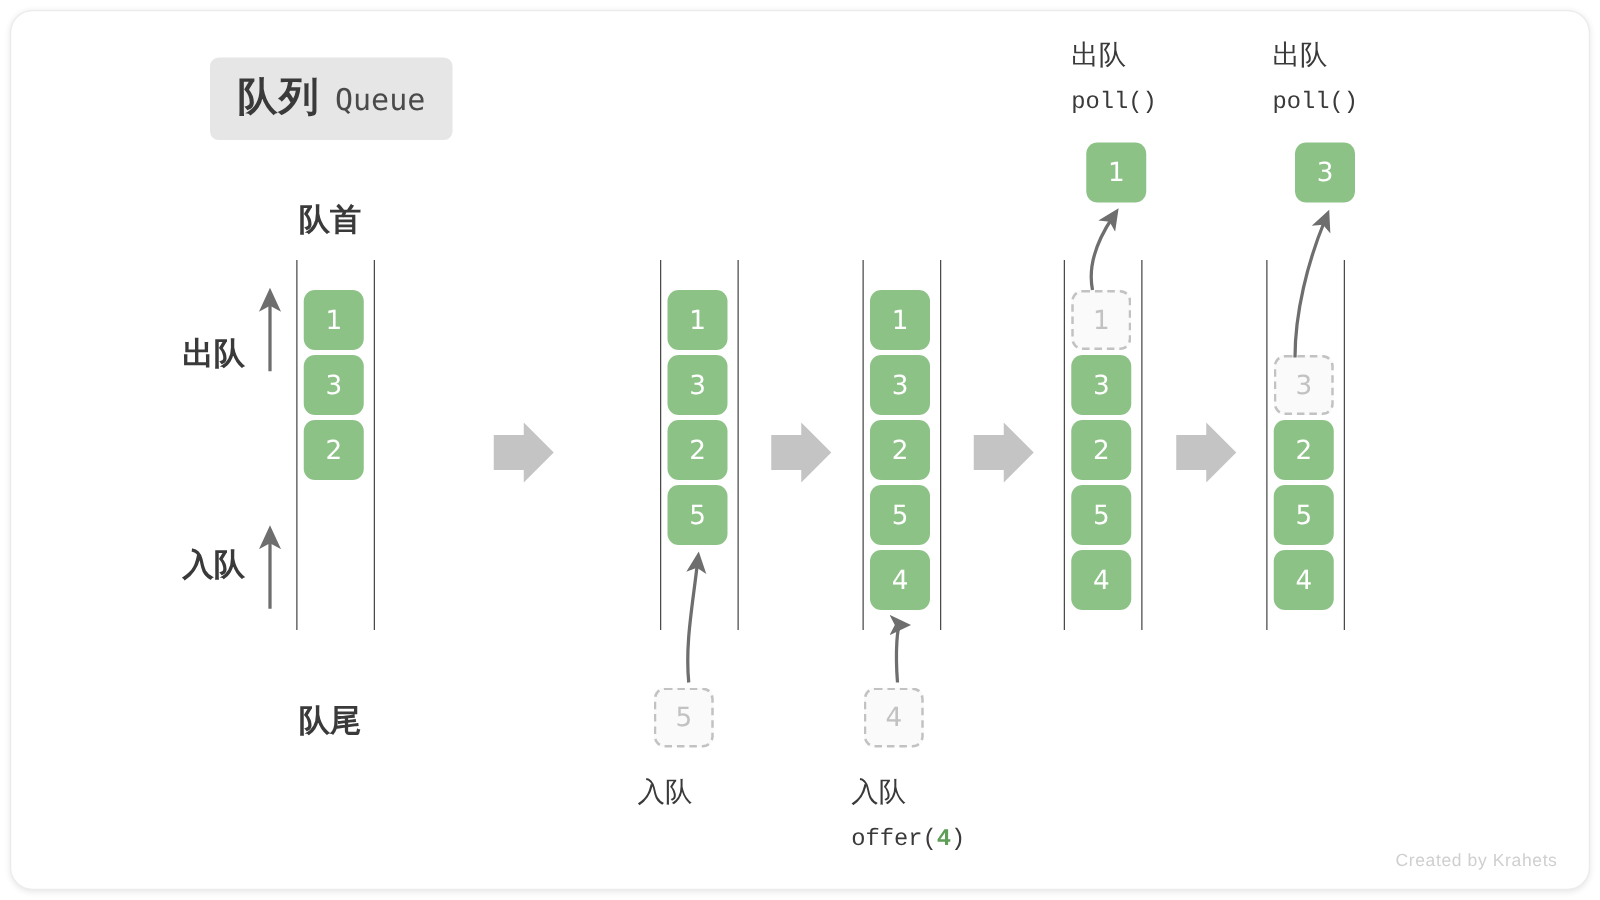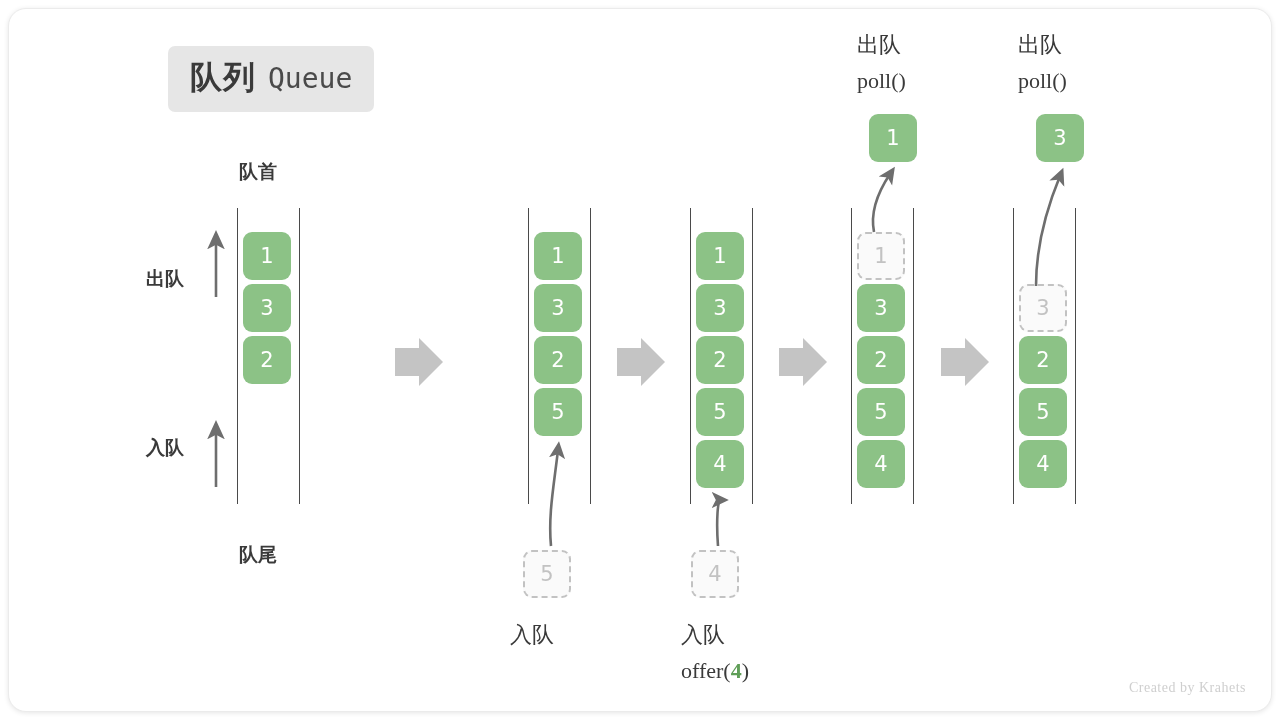--- a/index.html
+++ b/index.html
@@ -43,48 +43,48 @@
   }
   .title-cn {
     font-family: "DejaVu Sans", "Liberation Sans", sans-serif;
     font-size: 32px;
     font-weight: bold;
     color: #3a3a3a;
     letter-spacing: 1px;
   }
   .title-en {
     font-family: "DejaVu Sans Mono", "Liberation Mono", monospace;
-    font-size: 28px;
+    font-size: 24px;
     color: #4a4a4a;
   }
 
   
   .cn-bold {
     position: absolute;
     font-family: "DejaVu Sans", "Liberation Sans", sans-serif;
     font-weight: bold;
-    font-size: 19px;
+    font-size: 25px;
     color: #3a3a3a;
     white-space: nowrap;
   }
   .op-label {
     position: absolute;
     white-space: nowrap;
     text-align: left;
     line-height: 36px;
   }
   .op-cn {
     font-family: "DejaVu Sans", "Liberation Sans", sans-serif;
     font-size: 22px;
     color: #3a3a3a;
     display: block;
   }
   .op-code {
-    font-family: Liberation Serif, serif;
-    font-size: 22px;
+    font-family: Liberation Mono, monospace;
+    font-size: 19px;
     color: #3a3a3a;
     display: block;
   }
   .num-green { color: #5f9e57; font-weight: bold; }
 
   
   .rail {
     position: absolute;
     width: 1px;
     background: #4a4a4a;
@@ -121,40 +121,40 @@
     width: 1280px;
     height: 720px;
     pointer-events: none;
   }
 
   
   .footer {
     position: absolute;
     right: 34px;
     bottom: 24px;
-    font-family: Liberation Serif, serif;
+    font-family: Liberation Sans, sans-serif;
     font-size: 14px;
     color: #cfcfcf;
     letter-spacing: 0.5px;
     white-space: nowrap;
   }
 </style>
 </head>
 <body>
 
 <div id="stage">
   <div class="card"></div>
 
   <div class="title-badge">
     <span class="title-cn">队列</span>
     <span class="title-en">Queue</span>
   </div>
 
   <div class="cn-bold" style="left:239px; top:159px;">队首</div>
-  <div class="cn-bold" style="left:239px; top:542px;">队尾</div>
+  <div class="cn-bold" style="left:239px; top:560px;">队尾</div>
 
   <div class="cn-bold" style="left:146px; top:266px;">出队</div>
   <div class="cn-bold" style="left:146px; top:435px;">入队</div>
 
   <div class="op-label" style="left:510px; top:617px;">
     <span class="op-cn">入队</span>
   </div>
   <div class="op-label" style="left:681px; top:617px;">
     <span class="op-cn">入队</span>
     <span class="op-code"><span>offer(</span><span class="num-green">4</span><span>)</span></span>

